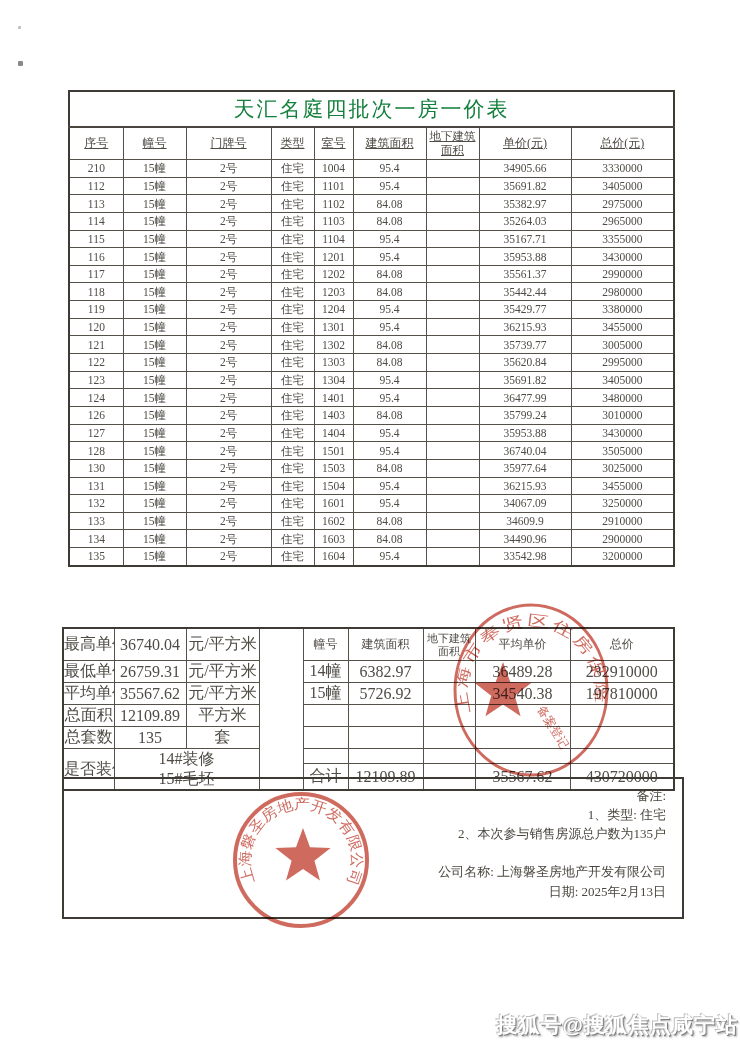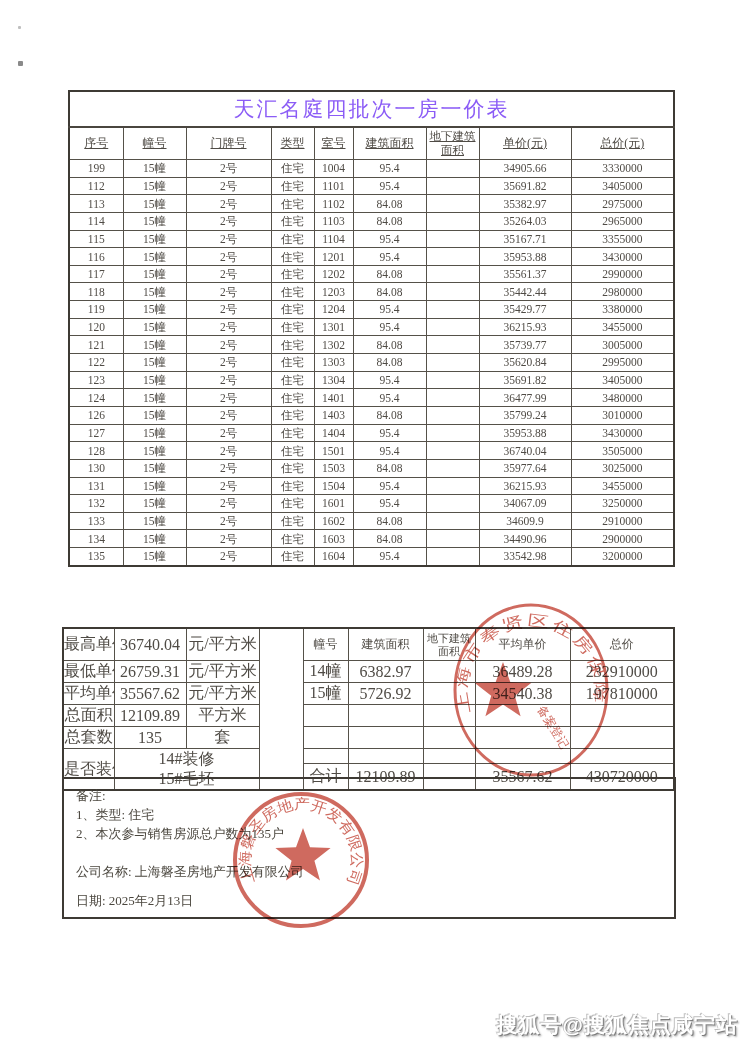--- a/index.html
+++ b/index.html
@@ -16,21 +16,21 @@
   .speck.s2 { left:18px; top:61px; width:5px; height:5px; opacity:.8; background:#6d6d6d; }
 
   table { border-collapse:collapse; table-layout:fixed; }
   td,th { border:1px solid #555149; text-align:center; overflow:hidden;
           white-space:nowrap; padding:0; color:#4f4b45; }
 
   
   .main-table { position:absolute; left:68px; top:90px; width:605px;
                 border:2px solid #3e3a34; }
   .main-table .title-row td { height:34px; font-size:21px; letter-spacing:2px;
-                color:#8b5cf6; border-bottom:2px solid #4a463f; font-weight:500; }
+                color:#15803d; border-bottom:2px solid #4a463f; font-weight:500; }
   .main-table .head-row th { height:31px; font-size:12px; font-weight:normal;text-decoration:underline; }
   .main-table .head-row th.wrap { white-space:normal; line-height:1.15; font-size:11.5px; }
   .main-table .data td { height:16.65px; font-size:11.5px; line-height:16px; }
 
   
   .summary-table { position:absolute; left:62px; top:627px; width:611px;
                    border:2px solid #3e3a34; }
   .summary-table td { font-size:16px; }
   .summary-table td.g { border-top:none; border-bottom:none; }
   .summary-table .sr1 td { height:31px; }
@@ -38,24 +38,24 @@
   .summary-table .sr3 td,.summary-table .sr4 td,.summary-table .sr5 td { height:16px; }
   .summary-table .sr6 td { height:12px; }
   .summary-table .sr7 td { height:18px; }
   .summary-table td.hdr { font-size:12px; }
   .summary-table td.hdr.wrap { white-space:normal; line-height:1.1; font-size:11px; }
   .summary-table td.fit { line-height:1.25; }
 
   
   .notes { position:absolute; left:62px; top:777px; width:590px; height:122px;
            border:2px solid #3e3a34; font-size:13px; color:#4b473f;
-           padding:8px 8px 8px 12px; text-align:left; }
+           padding:8px 16px 8px 12px; text-align:right; }
   .notes .nline { line-height:1.45; }
   .notes .company { margin-top:19px; }
-  .notes .date { margin-top:11px; }
+  .notes .date { margin-top:2px; }
 
   
   .seal { position:absolute; mix-blend-mode:multiply; opacity:.82; }
   .seal text { font-family:"Liberation Serif","DejaVu Serif",serif; }
   .seal-district { left:445px; top:597px; }
   .seal-company  { left:228px; top:790px; }
 
   
   .watermark { position:absolute; right:2px; top:1011px;
     font-family:"Liberation Sans","DejaVu Sans",sans-serif;
@@ -95,21 +95,21 @@
         <th>建筑面积</th>
         <th class="wrap">地下建筑面积</th>
         <th>单价(元)</th>
         <th>总价(元)</th>
       </tr>
     </tbody>
     <tbody class="data">
 
 
         <tr>
-          <td>199</td>
+          <td>210</td>
           <td>15幢</td>
           <td>2号</td>
           <td>住宅</td>
           <td>1004</td>
           <td>95.4</td>
           <td></td>
           <td>34905.66</td>
           <td>3330000</td>
         </tr>
 

